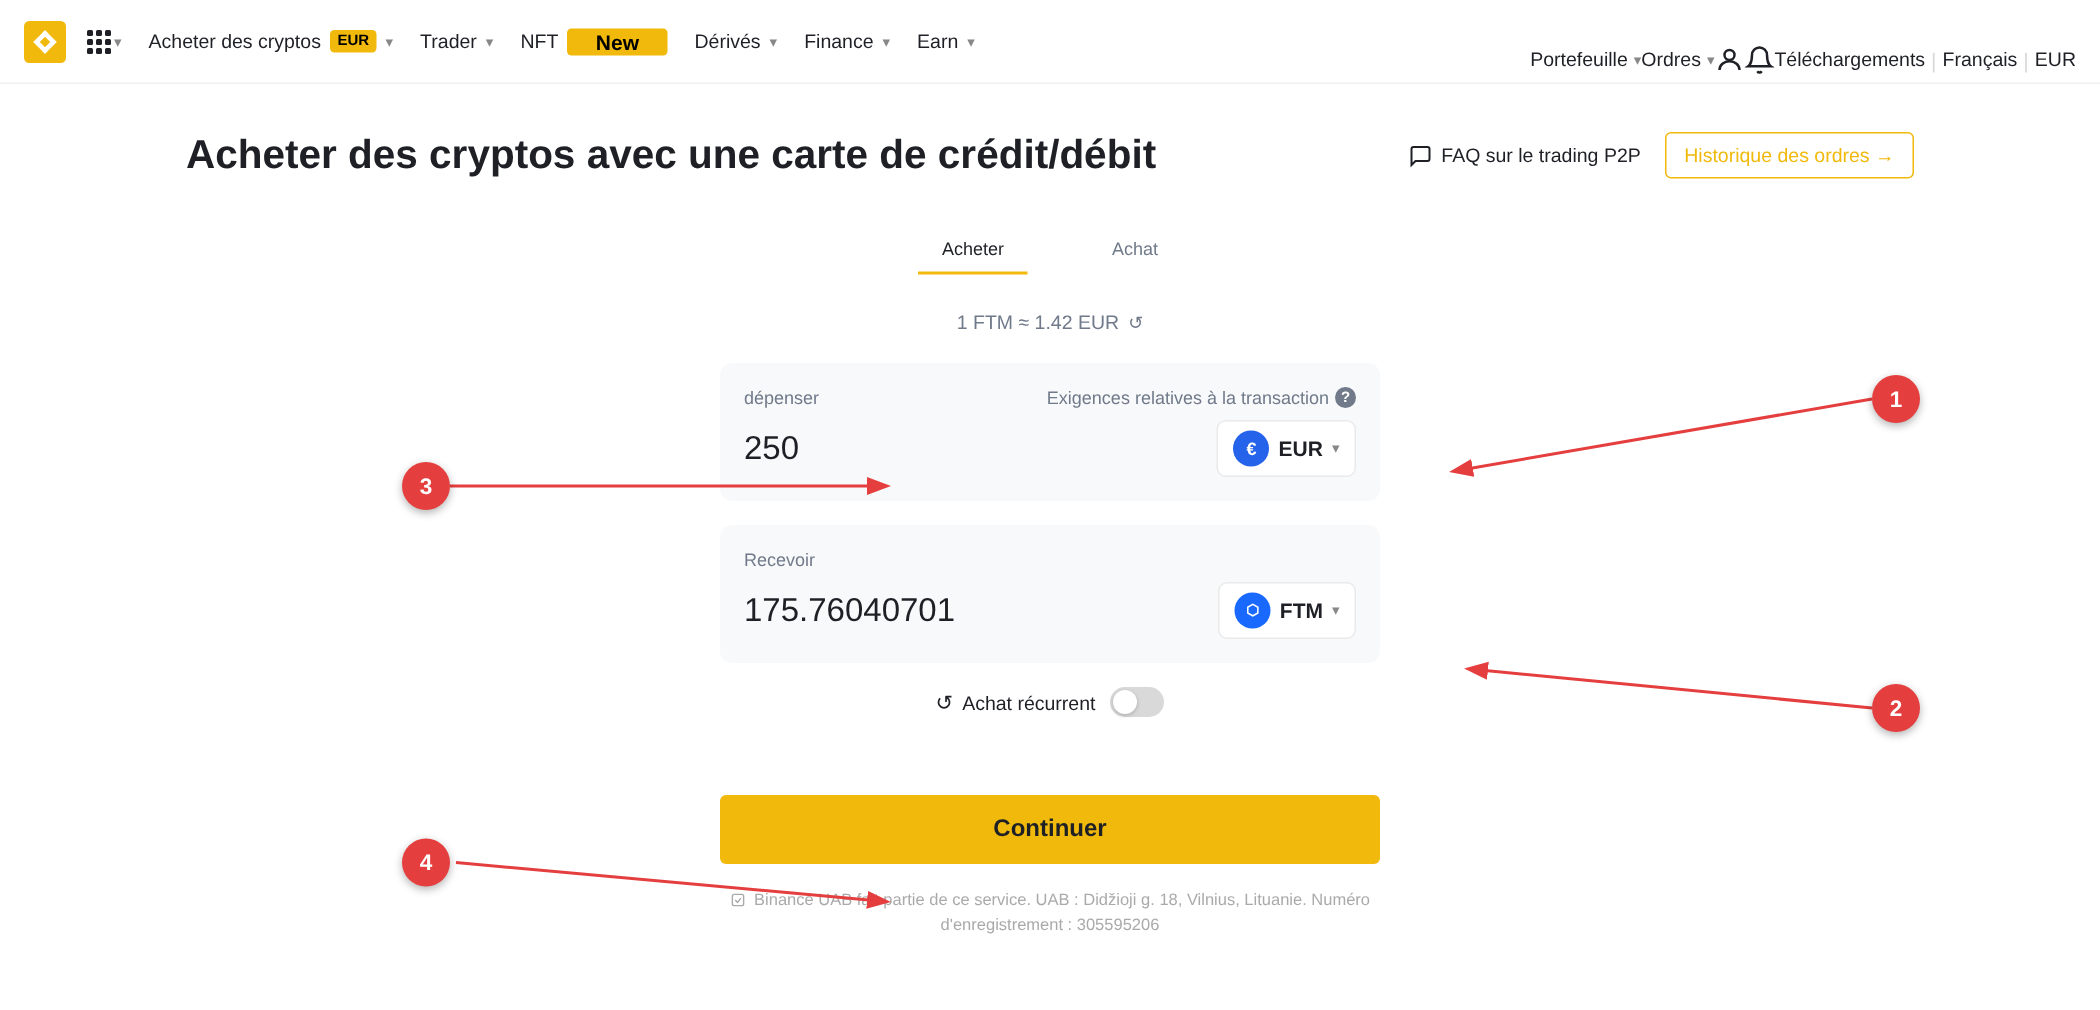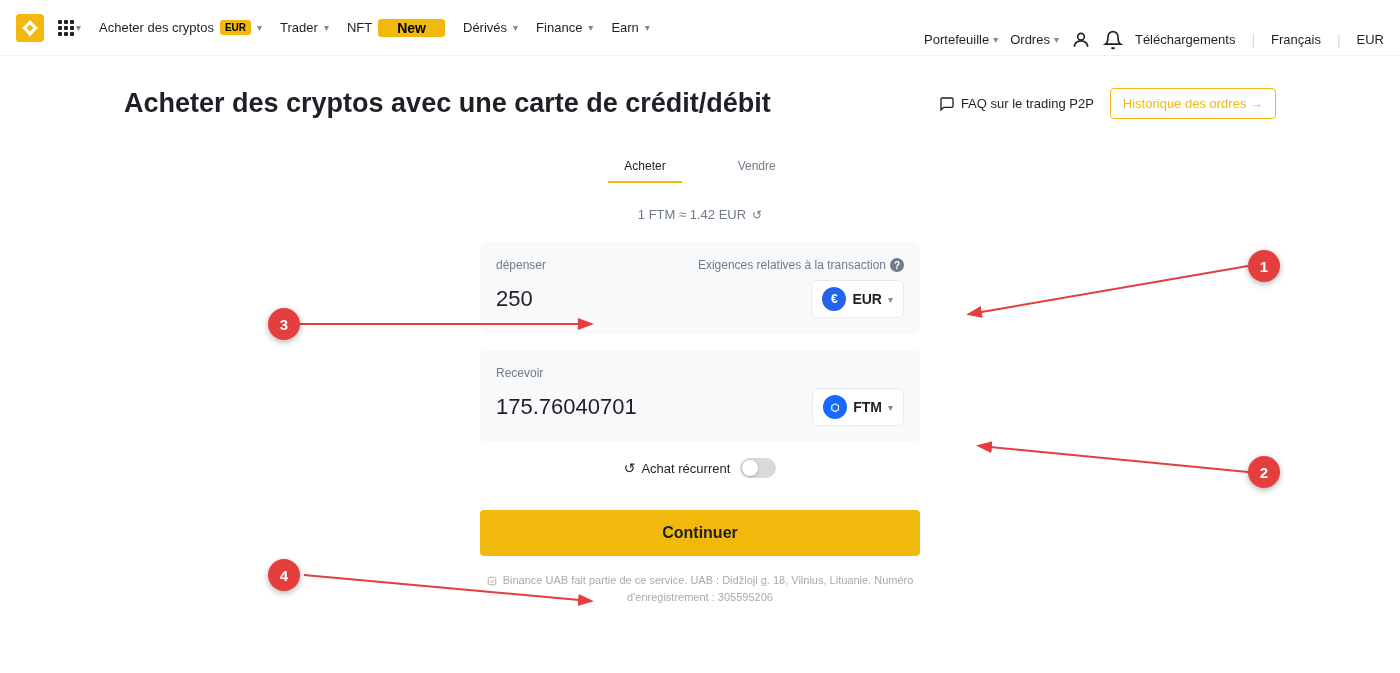--- a/index.html
+++ b/index.html
@@ -64,21 +64,21 @@
       background: #f0b90b;
       color: #000;
       font-size: 10px;
       font-weight: 700;
       padding: 2px 5px;
       border-radius: 3px;
     }
     .nav-right {
       display: flex;
       align-items: center;
-      gap: 12px;
+      gap: 0;
       margin-top: 24px;
     }
     .nav-right-item {
       display: flex;
       align-items: center;
       gap: 4px;
       cursor: pointer;
       font-size: 13px;
       color: #1e2026;
       white-space: nowrap;
@@ -285,21 +285,21 @@
     .continue-btn {
       width: 100%;
       background: #f0b90b;
       color: #1e2026;
       border: none;
       border-radius: 4px;
       padding: 14px;
       font-size: 16px;
       font-weight: 600;
       cursor: pointer;
-      margin-top: 16px;
+      margin-top: 36px;
       margin-bottom: 16px;
     }
 
     
     .footer-note {
       text-align: center;
       font-size: 11px;
       color: #aaa;
       line-height: 1.5;
     }
@@ -446,21 +446,21 @@
       </div>
       <button class="history-btn">Historique des ordres →</button>
     </div>
   </div>
 
   <div class="form-container">
 
     
     <div class="tabs">
       <div class="tab active">Acheter</div>
-      <div class="tab">Vendre</div>
+      <div class="tab">Achat</div>
     </div>
 
     
     <div class="rate-row">
       <span>1 FTM ≈ 1.42 EUR</span>
       <span class="rate-refresh">↺</span>
     </div>
 
     
     <div class="input-section">

